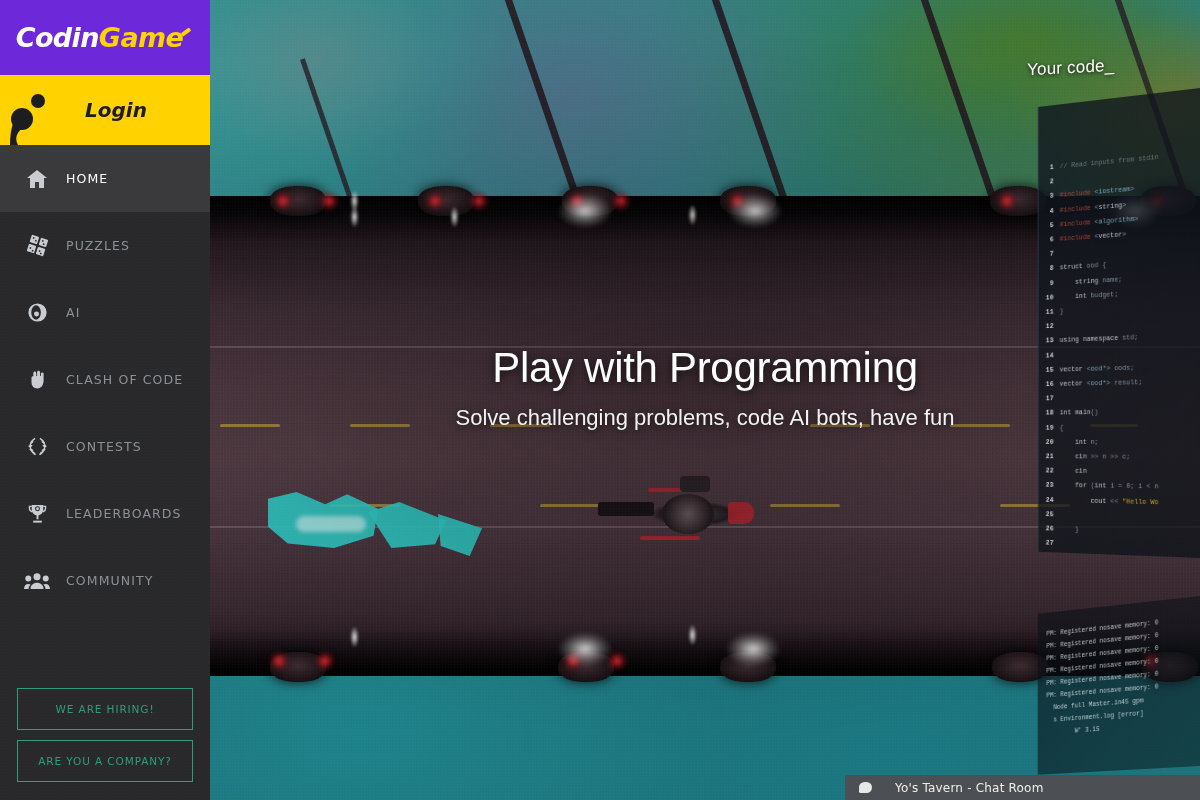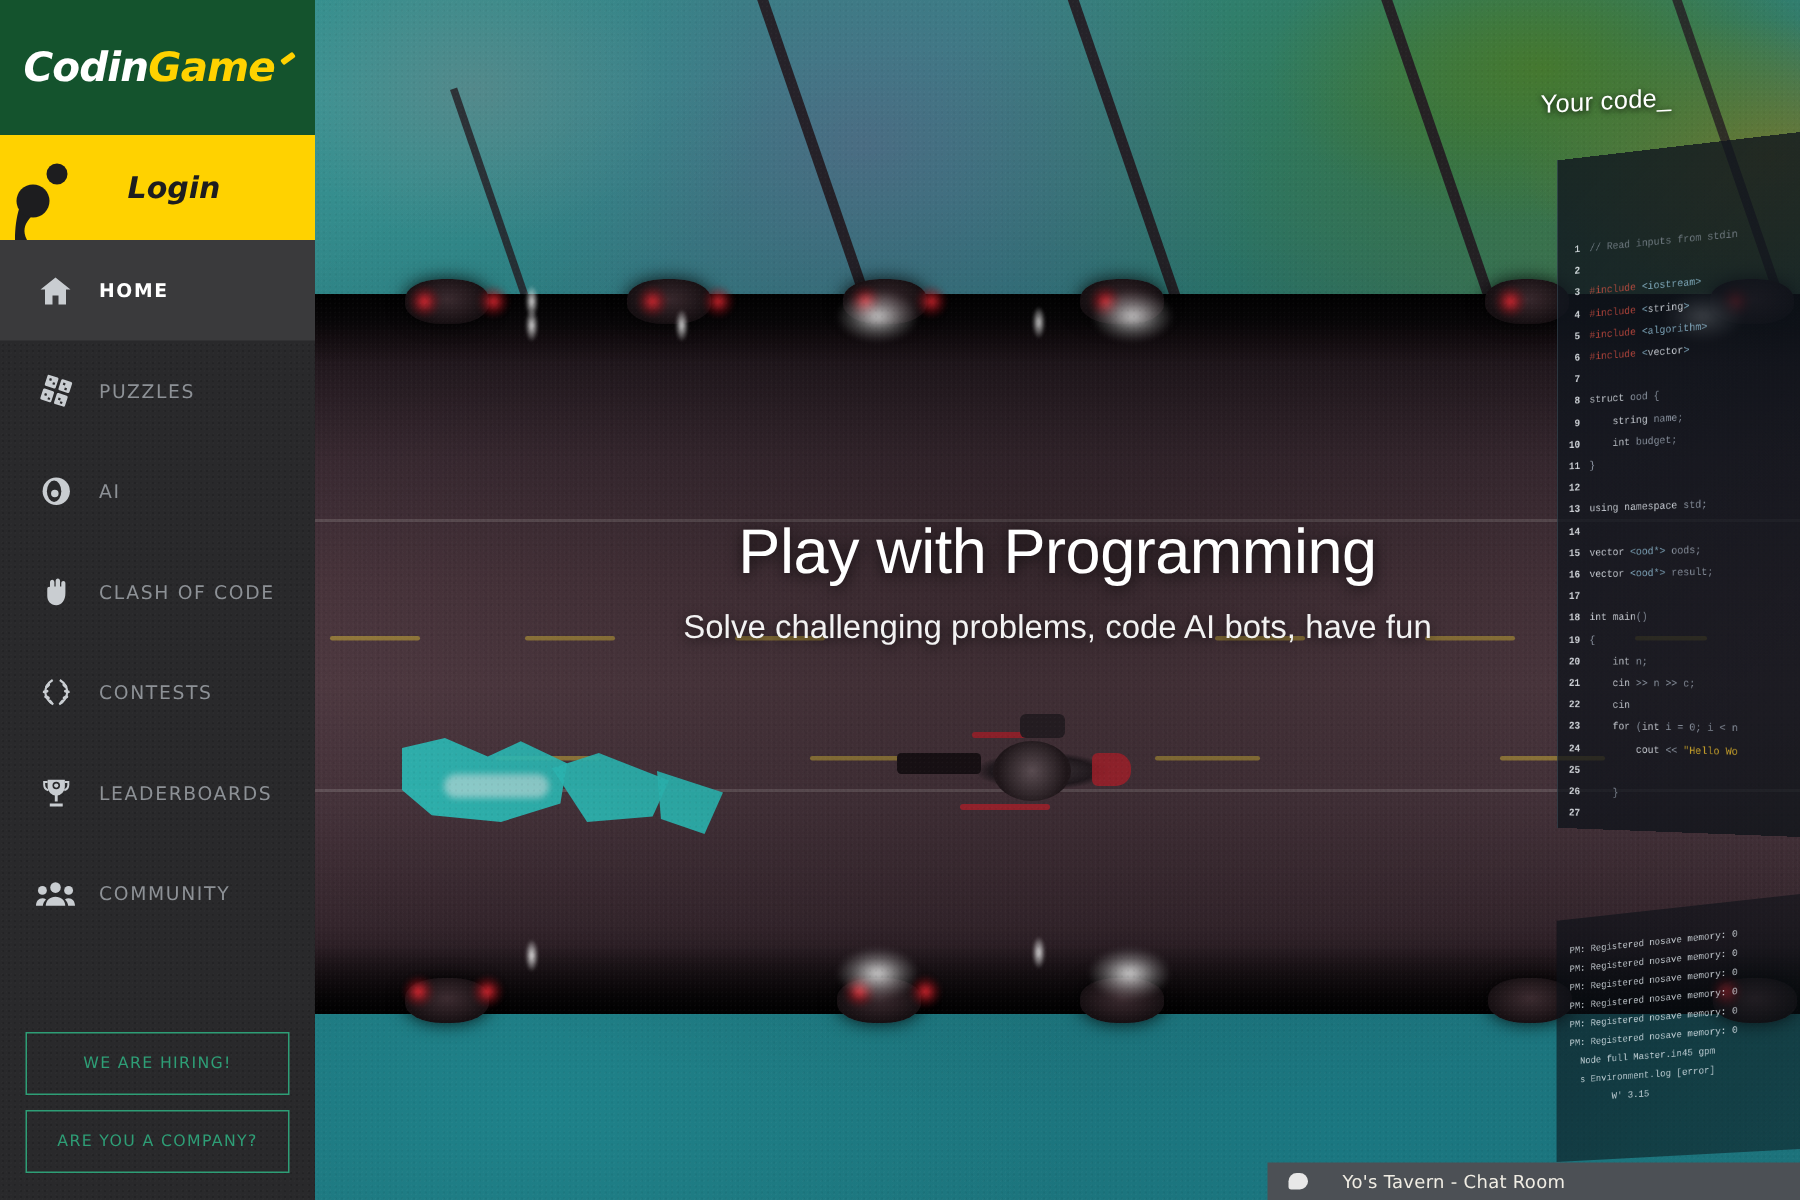--- a/index.html
+++ b/index.html
@@ -185,22 +185,22 @@
     display:flex; flex-direction:column;
   }
   .sidebar-tex {
     position:absolute; inset:0; opacity:.5; pointer-events:none;
     background-image:
       radial-gradient(rgba(255,255,255,.035) .6px, transparent .6px),
       radial-gradient(rgba(0,0,0,.25) .6px, transparent .6px);
     background-size:3px 3px, 4px 4px;
   }
   .logo-area {
-    height:90px; background:#14532d; display:flex; align-items:center; justify-content:center;
-    position:relative; z-index:2;text-align:center;
+    height:75px; background:#6d28d9; display:flex; align-items:center; justify-content:center;
+    position:relative; z-index:2;
   }
   .logo-text {
     font-size:27px; font-weight:bold; font-style:italic; letter-spacing:-0.6px;
     font-family:"DejaVu Sans", sans-serif;
   }
   .logo-codin { color:#ffffff; }
   .logo-game { color:#ffd200; }
   .logo-tick {
     display:inline-block; width:11px; height:11px; position:relative; top:-9px; left:-2px;
   }
@@ -227,21 +227,21 @@
   }
   .nav-item.active { background:#3a3a3c; }
   .nav-icon {
     width:34px; height:34px; flex:none; display:flex; align-items:center; justify-content:center;
     margin-right:12px;
   }
   .nav-label {
     font-size:12.5px; letter-spacing:1.1px; color:#8d9196; font-weight:400;
     font-family:"DejaVu Sans", sans-serif;
   }
-  .nav-item.active .nav-label { color:#ffffff;font-weight:bold; }
+  .nav-item.active .nav-label { color:#ffffff; }
 
   .sidebar-bottom {
     margin-top:auto; padding:0 17px 18px; position:relative; z-index:2;
     display:flex; flex-direction:column; gap:10px;
   }
   .ghost-btn {
     border:1px solid #2e9e76; background:transparent; color:#2e9e76;
     font-size:10.5px; letter-spacing:.9px; padding:14px 6px; text-align:center;
     cursor:pointer; font-family:"DejaVu Sans", sans-serif;
   }

